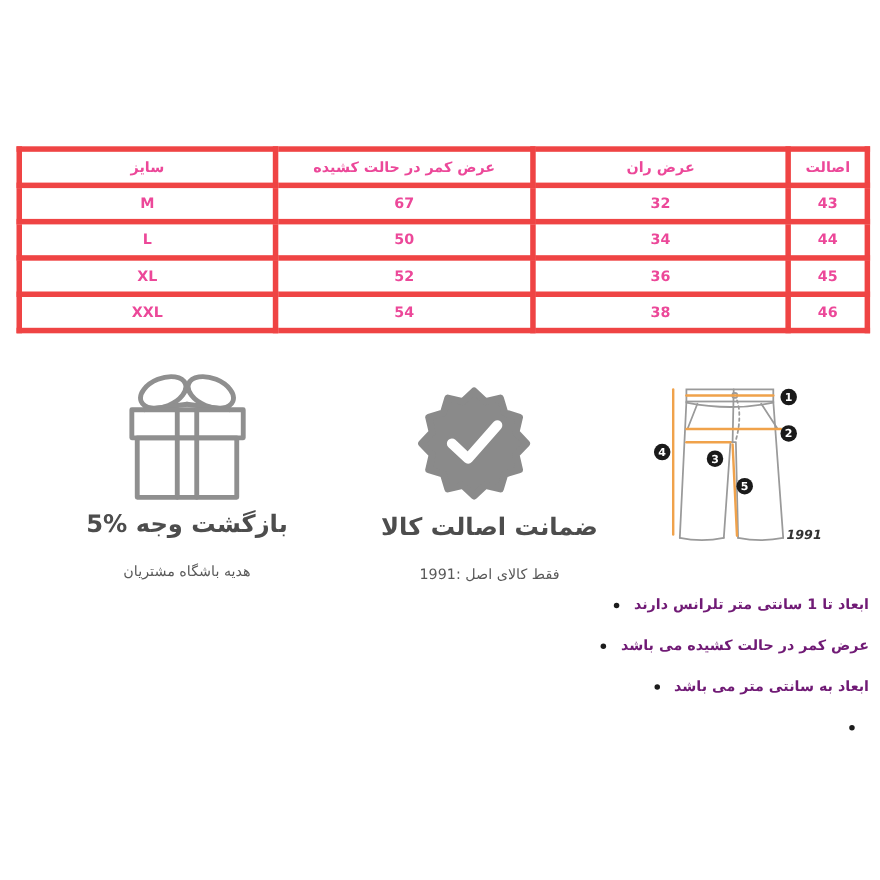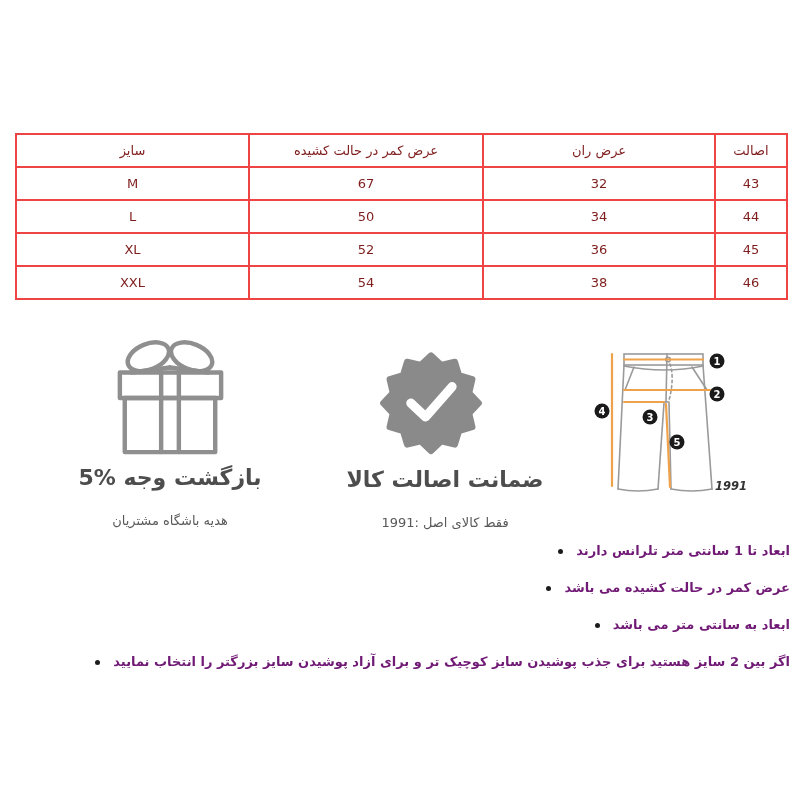--- a/index.html
+++ b/index.html
@@ -2,22 +2,22 @@
 <html lang="fa"><head>
 <meta charset="utf-8">
 <style>
   html,body{margin:0;padding:0;background:#ffffff;}
   .page{position:relative;width:800px;height:800px;background:#ffffff;overflow:hidden;
         font-family:"DejaVu Sans",sans-serif;}
 
   
   table.size-table{position:absolute;left:15px;top:133px;width:771px;height:167px;
         border-collapse:collapse;table-layout:fixed;}
-  table.size-table td{border:2px solid #ef4444;text-align:center;vertical-align:middle;
-        font-size:13px;color:#7f1d1d;padding:0;}
+  table.size-table td{border:5px solid #ef4444;text-align:center;vertical-align:middle;
+        font-size:13px;color:#ec4899;padding:0;font-weight:bold;}
   table.size-table tr{height:33px;}
   col.c-size{width:233px;} col.c-waist{width:234px;} col.c-thigh{width:232px;} col.c-height{width:72px;}
 
   
   .perk{position:absolute;text-align:center;}
   .perk-gift{left:68px;top:340px;width:204px;}
   .perk-seal{left:338px;top:350px;width:214px;}
   .perk .icon-wrap{display:block;}
   .perk-seal .icon-wrap{position:relative;left:-14px;}
   .perk-title{font-size:22px;font-weight:bold;color:#4d4d4d;margin-top:3px;white-space:nowrap;}
@@ -156,17 +156,17 @@
     <div class="note-line">
       <span>ابعاد تا 1 سانتی متر تلرانس دارند</span><span class="note-dot"></span>
     </div>
     <div class="note-line">
       <span>عرض کمر در حالت کشیده می باشد</span><span class="note-dot"></span>
     </div>
     <div class="note-line">
       <span>ابعاد به سانتی متر می باشد</span><span class="note-dot"></span>
     </div>
     <div class="note-line">
-      <span>اگر بین 2 سایز هستید برای جذب پوشیدن سایز کوچیک تر و برای آزاد پوشیدن سایز بزرگتر را انتخاب نمایید</span><span class="note-dot"></span>
+      <span class="note-dot"></span>
     </div>
   </div>
 
 </div>
 
 </body></html>

